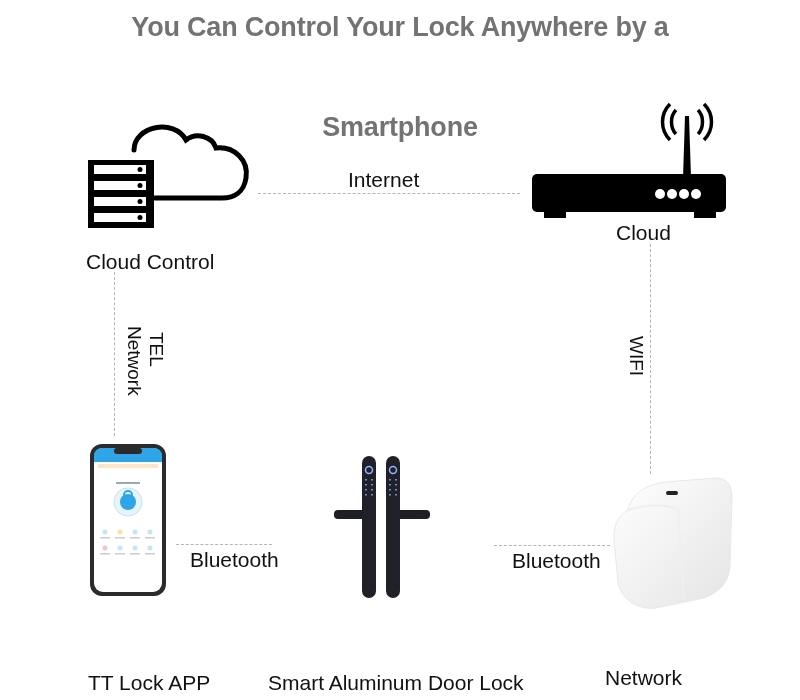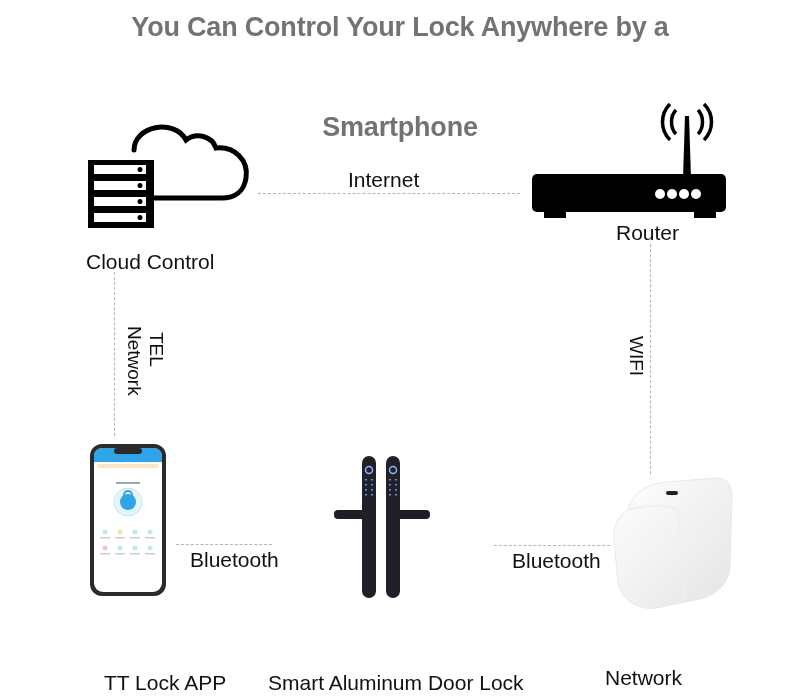--- a/index.html
+++ b/index.html
@@ -45,21 +45,21 @@
     <path d="M155 18 L159 18 L161 80 L153 80 Z" fill="#000"></path>
     <rect x="2" y="76" width="194" height="38" rx="5" fill="#000"></rect>
     <rect x="14" y="110" width="22" height="10" fill="#000"></rect>
     <rect x="164" y="110" width="22" height="10" fill="#000"></rect>
     <circle cx="130" cy="96" r="5" fill="#fff"></circle>
     <circle cx="142" cy="96" r="5" fill="#fff"></circle>
     <circle cx="154" cy="96" r="5" fill="#fff"></circle>
     <circle cx="166" cy="96" r="5" fill="#fff"></circle>
   </svg>
 </div>
-<div class="abs label" style="left:616px;top:221px;">Router</div>
+<div class="abs label" style="left:616px;top:221px;">Cloud</div>
 
 <div class="abs vline" style="left:114px;top:272px;height:164px;"></div>
 <div class="abs vtext" style="left:166px;top:332px;">TEL</div>
 <div class="abs vtext" style="left:144px;top:326px;">Network</div>
 
 <div class="abs vline" style="left:650px;top:244px;height:230px;"></div>
 <div class="abs vtext" style="left:646px;top:336px;">WIFI</div>
 
 <div class="abs" style="left:88px;top:442px;width:80px;height:156px;">
   <svg width="80" height="156" viewBox="0 0 80 156">
@@ -88,21 +88,21 @@
         <rect x="27" y="95" width="10" height="1.5"></rect>
         <rect x="42" y="95" width="10" height="1.5"></rect>
         <rect x="57" y="95" width="10" height="1.5"></rect>
       <rect x="12" y="111" width="10" height="1.5"></rect>
         <rect x="27" y="111" width="10" height="1.5"></rect>
         <rect x="42" y="111" width="10" height="1.5"></rect>
         <rect x="57" y="111" width="10" height="1.5"></rect>
     </g>
   </svg>
 </div>
-<div class="abs label" style="left:88px;top:671px;margin-left:16px;">TT Lock APP</div>
+<div class="abs label" style="left:88px;top:671px;">TT Lock APP</div>
 
 <div class="abs hline" style="left:176px;top:544px;width:96px;"></div>
 <div class="abs label" style="left:190px;top:548px;">Bluetooth</div>
 
 <div class="abs" style="left:330px;top:452px;width:104px;height:150px;">
   <svg width="104" height="150" viewBox="0 0 104 150">
     <rect x="4" y="58" width="40" height="9" rx="4" fill="#1e1f24"></rect>
     <rect x="60" y="58" width="40" height="9" rx="4" fill="#1e1f24"></rect>
     <rect x="32" y="4" width="14" height="142" rx="7" fill="#1f2028"></rect>
     <rect x="56" y="4" width="14" height="142" rx="7" fill="#1f2028"></rect>

